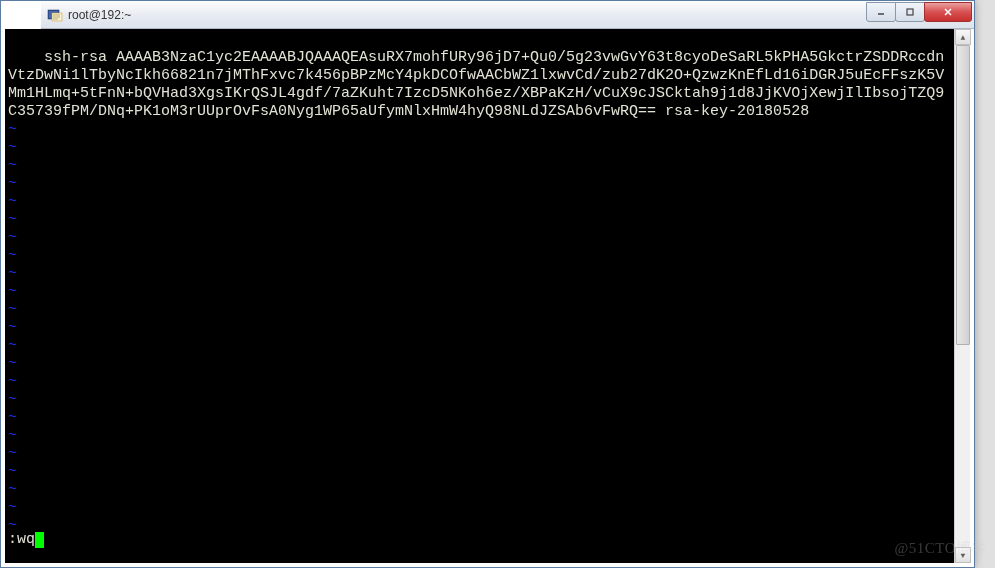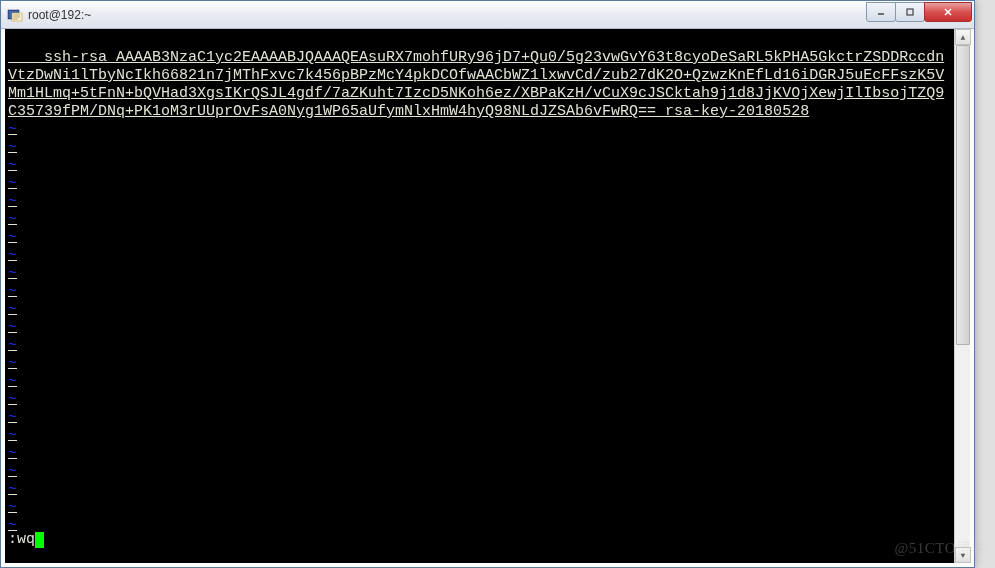--- a/index.html
+++ b/index.html
@@ -26,20 +26,21 @@
       box-shadow: 0 0 8px rgba(0,0,0,0.3);
     }
     .titlebar {
       height: 28px;
       background: linear-gradient(to bottom, #fdfdfe, #e8ecf2, #dde3ec);
       border-bottom: 1px solid #b0b8c4;
       display: flex;
       align-items: center;
       padding: 0 2px 0 6px;
       position: relative;
+      margin-left: 40px;
     }
     .app-icon {
       width: 16px;
       height: 16px;
       margin-right: 5px;
       display: flex;
       align-items: center;
       justify-content: center;
     }
     .app-icon svg {
@@ -91,21 +92,20 @@
       bottom: 4px;
       background: #000;
       color: #e2e2d5;
       font-family: "Courier New", monospace;
       font-size: 15px;
       line-height: 18px;
       padding: 2px 3px;
       overflow: hidden;
       white-space: pre-wrap;
       word-break: break-all;
-      text-decoration: underline;
     }
     .key-content {
       color: #e2e2d5;
     }
     .tilde-lines {
       color: #3030ff;
     }
     .tilde {
       display: block;
       color: #2030f0;

